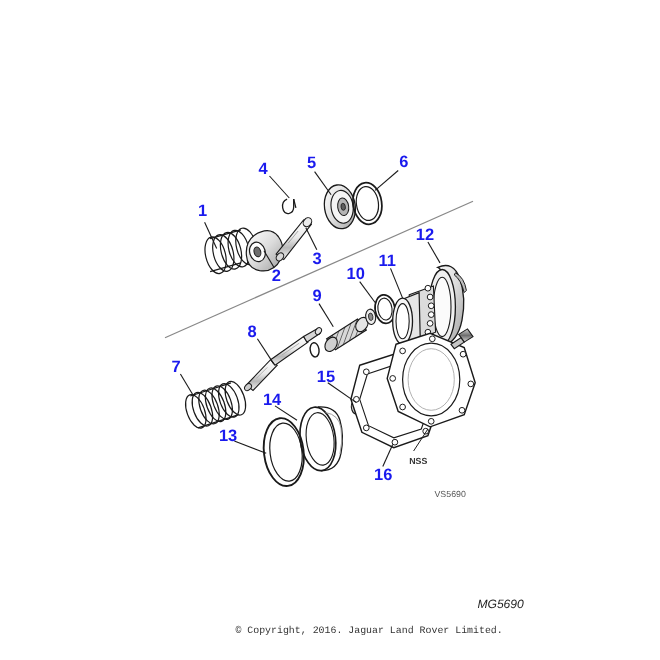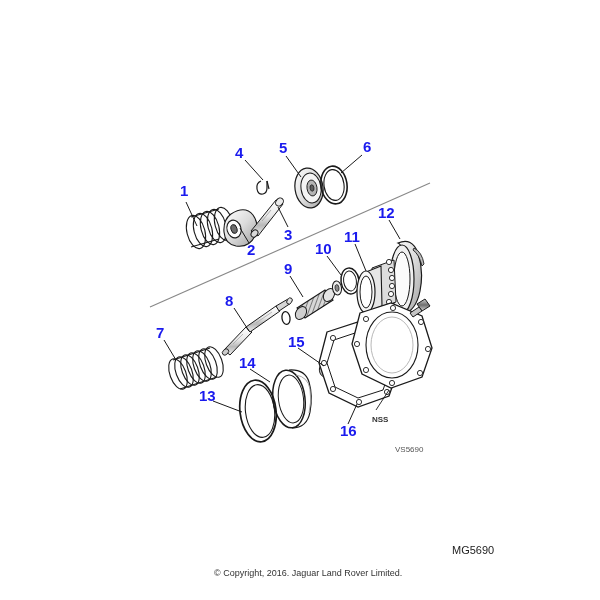--- a/index.html
+++ b/index.html
@@ -3,21 +3,21 @@
 <meta charset="utf-8">
 <style>
   html,body{margin:0;padding:0;background:#ffffff;}
   body{width:600px;height:600px;overflow:hidden;font-family:"Liberation Sans",sans-serif;}
   #stage{position:relative;width:600px;height:600px;background:#fff;}
   svg{display:block;}
   .callout{font-family:"Liberation Sans",sans-serif;font-weight:bold;font-size:15px;fill:#1a1aee;}
   .smalltext{font-family:"Liberation Sans",sans-serif;font-size:8px;fill:#333333;font-weight:bold;}
   .codetext{font-family:"Liberation Sans",sans-serif;font-size:8px;fill:#555555;}
   .drawing-code{position:absolute;font-family:"Liberation Sans",sans-serif;font-size:11px;color:#222;}
-  .copyright{position:absolute;font-family:Liberation Sans, sans-serif;font-size:9px;color:#333;}
+  .copyright{position:absolute;font-family:Liberation Mono, monospace;font-size:9px;color:#333;}
 </style>
 </head>
 <body>
 
 <div id="stage">
 
   <svg width="600" height="600" viewBox="0 0 600 600">
     <defs>
       <linearGradient id="metal" x1="0" y1="0" x2="0" y2="1">
         <stop offset="0%" stop-color="#ffffff"></stop>
@@ -263,17 +263,17 @@
         <line x1="298" y1="348" x2="324" y2="366" stroke="#1a1a1a" stroke-width="1"></line>
         <text class="callout" x="288" y="347">15</text>
       </g>
       <g>
         <line x1="348" y1="424" x2="357" y2="404" stroke="#1a1a1a" stroke-width="1"></line>
         <text class="callout" x="340" y="436">16</text>
       </g>
     </g>
   </svg>
 
-  <div class="drawing-code" style="left:452px; top:544px;">MG5690</div>
+  <div class="drawing-code" style="left:434px; top:544px;font-style:italic;">MG5690</div>
 
   <div class="copyright" style="left:214px; top:568px;">© Copyright, 2016. Jaguar Land Rover Limited.</div>
 
 </div>
 
 </body></html>

